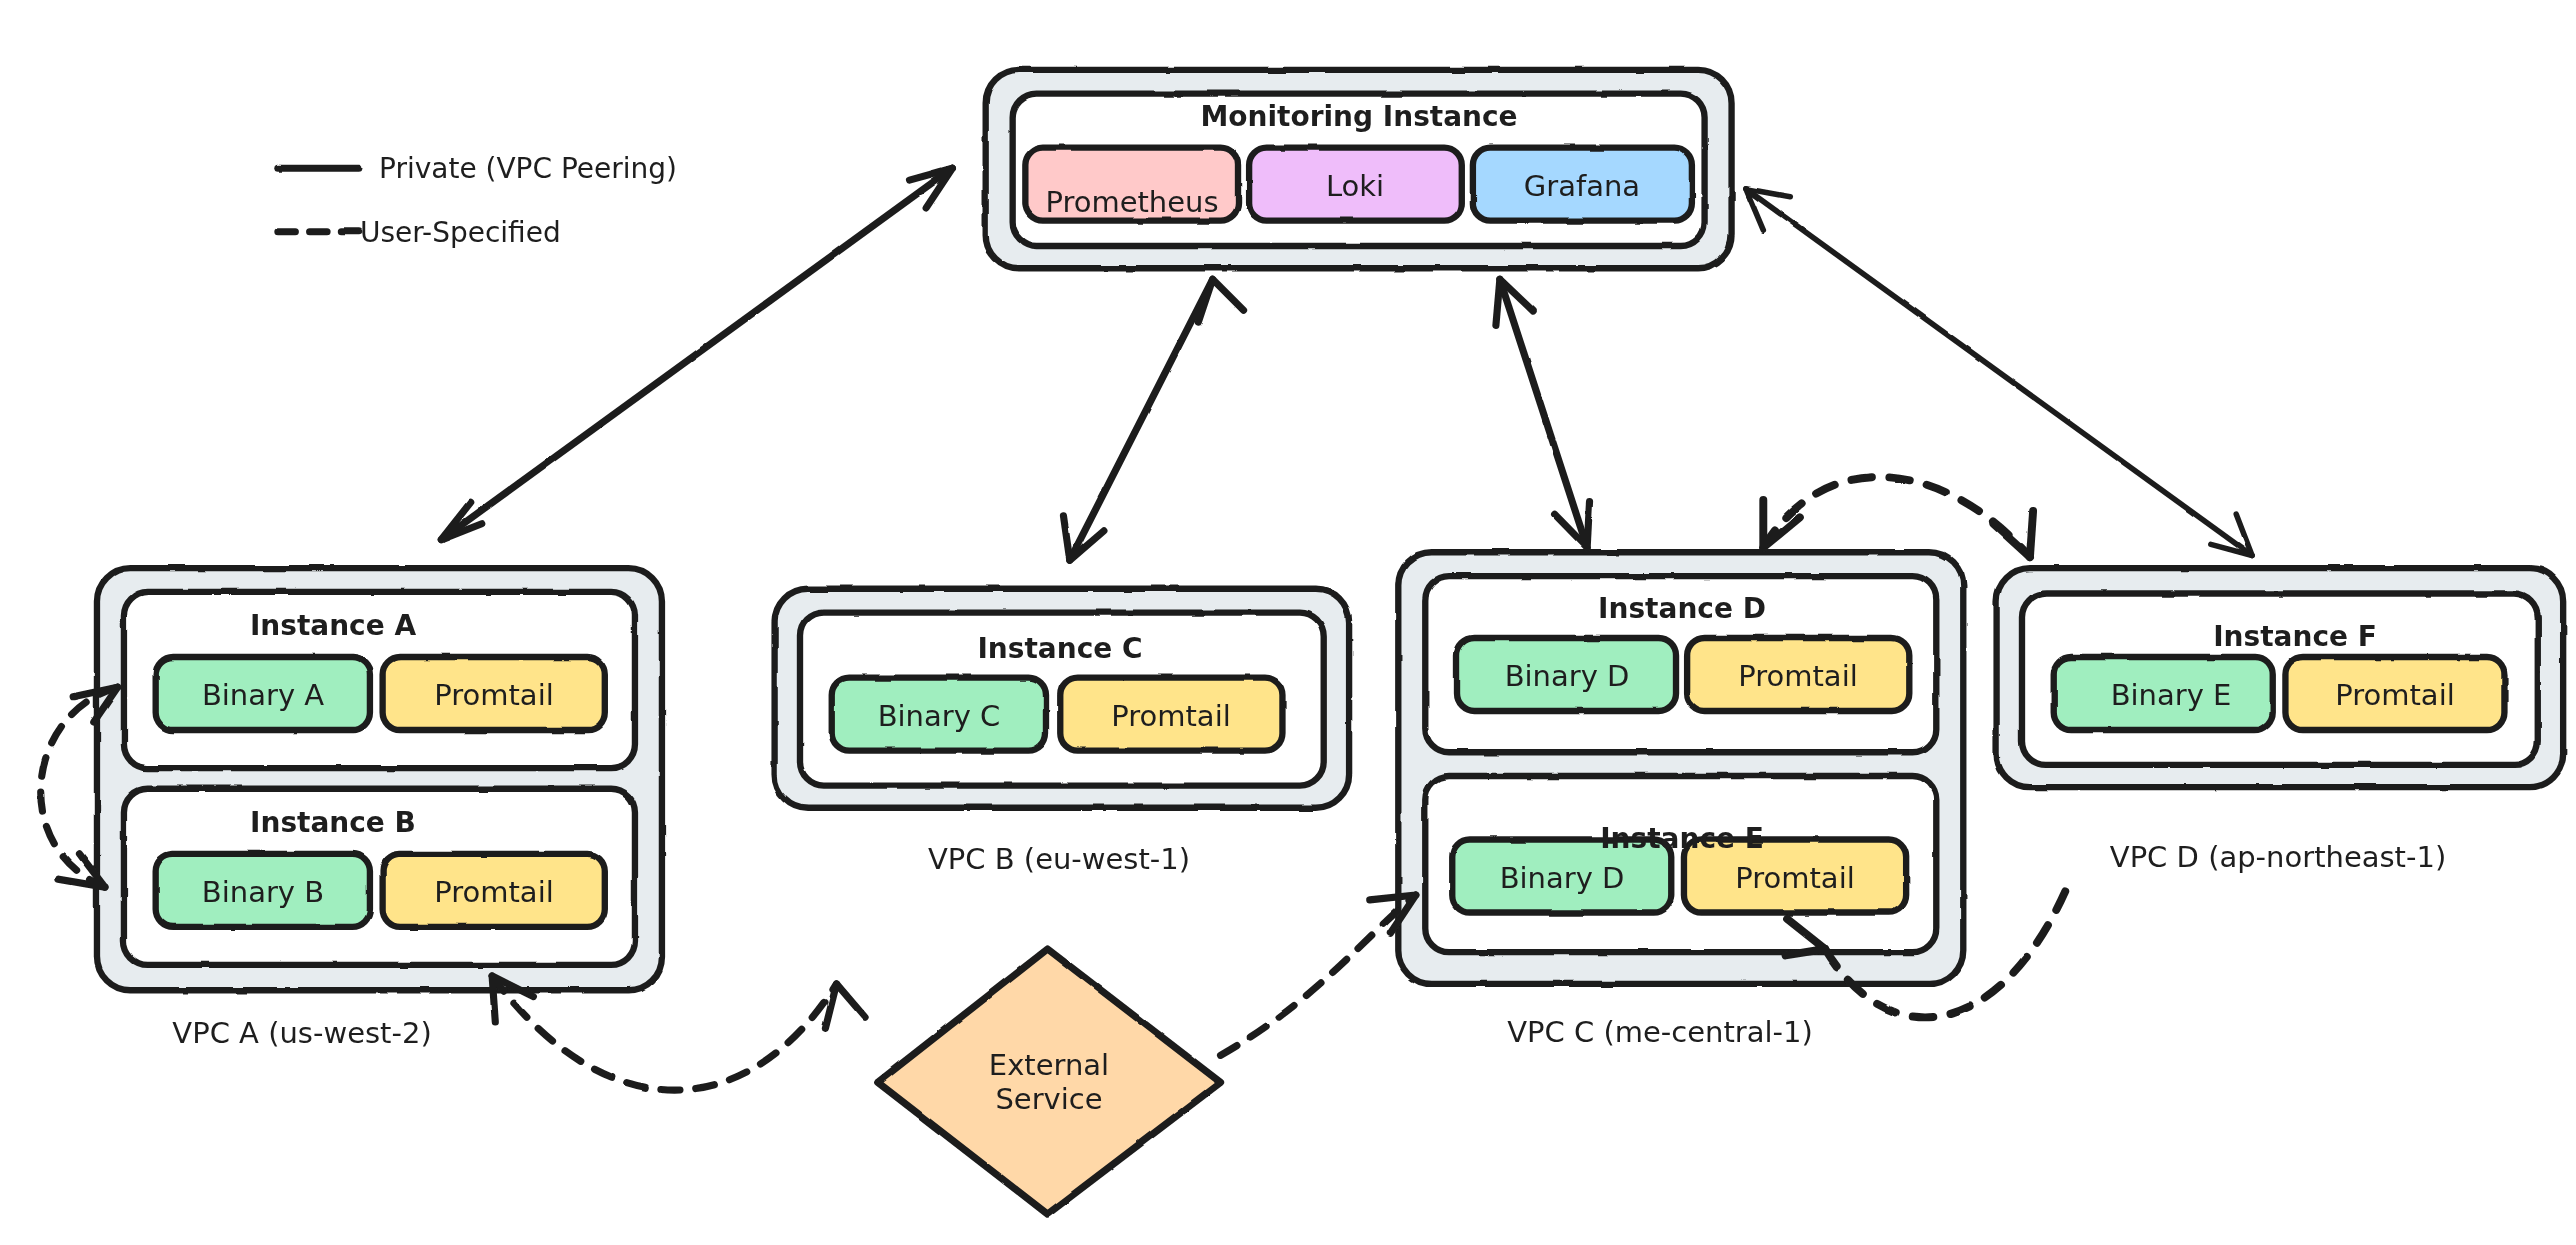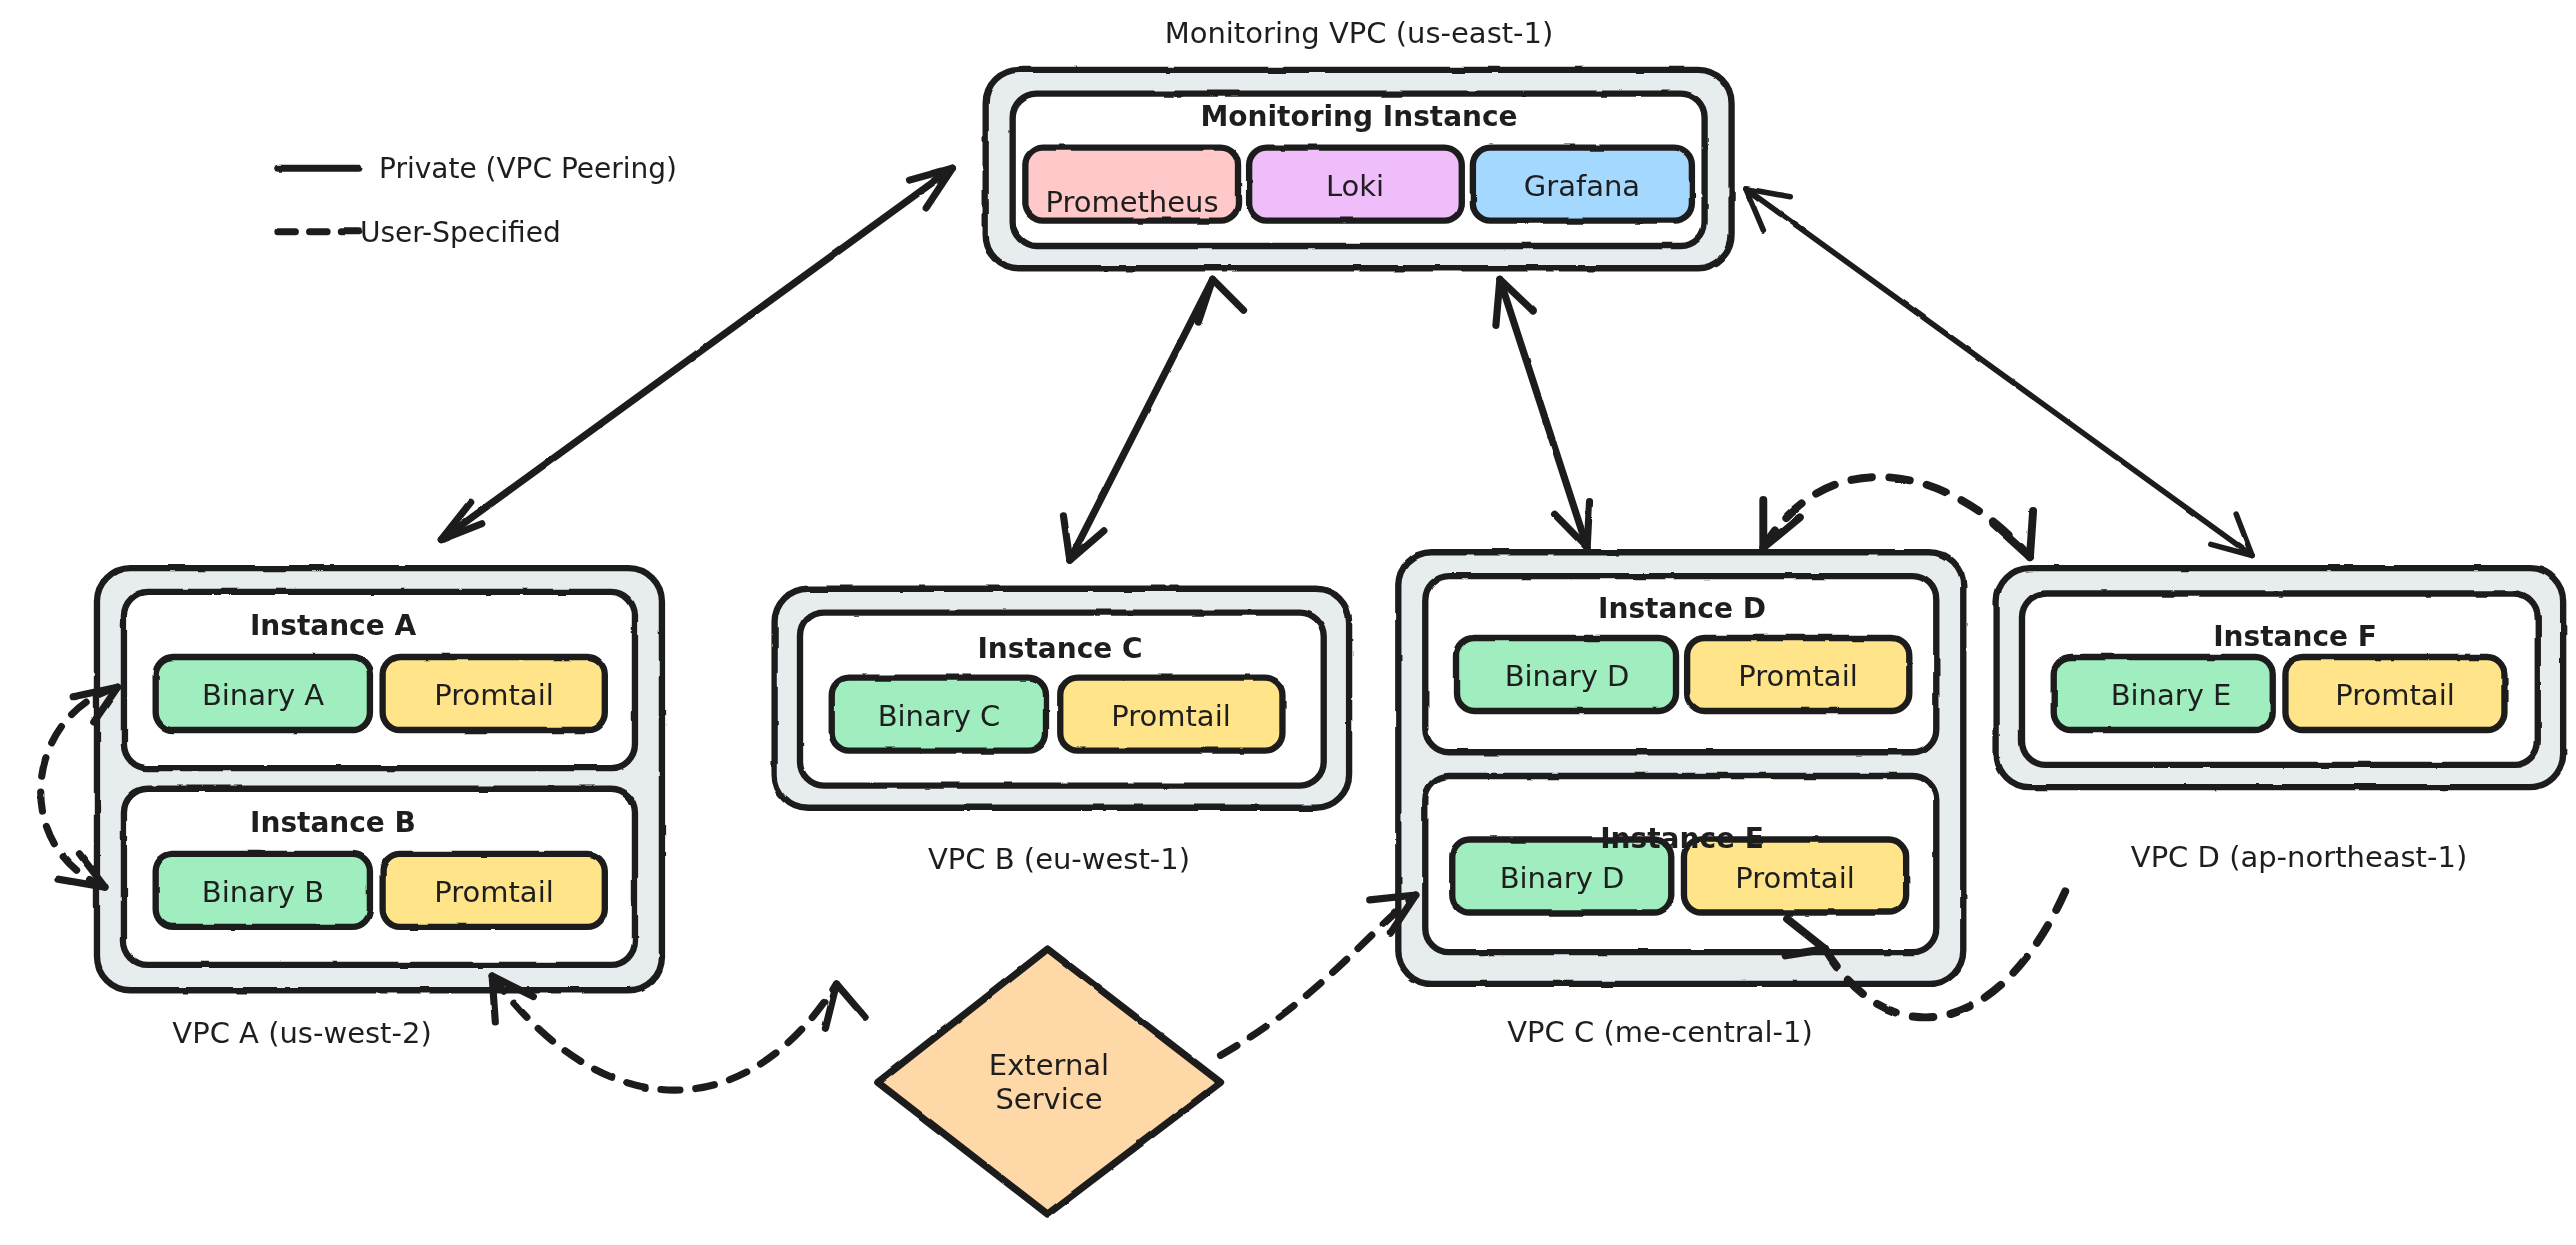--- a/index.html
+++ b/index.html
@@ -151,21 +151,20 @@
     <g>
       <path d="M2300 1196 C 2380 1330, 2520 1310, 2604 1120" stroke-width="10" stroke-dasharray="26 22"></path>
       <path d="M2300 1196 L2252 1158 M2300 1196 L2250 1204" stroke-width="10"></path>
     </g>
   </g>
 </svg>
 
 <div class="lbl legend-title" style="left:379px;top:168px;">Private (VPC Peering)</div>
 <div class="lbl legend-title" style="left:360px;top:232px;">User-Specified</div>
 
-<div class="lbl vpc-title" style="left:1359px;top:33px;">Monitoring VPC (us-east-1)</div>
 <div class="lbl inst-title" style="left:1359px;top:116px;">Monitoring Instance</div>
 <div class="lbl chip-title" style="left:1132px;top:186px;margin-top:16px;">Prometheus</div>
 <div class="lbl chip-title" style="left:1355px;top:186px;">Loki</div>
 <div class="lbl chip-title" style="left:1582px;top:186px;">Grafana</div>
 
 <div class="lbl vpc-title" style="left:302px;top:1033px;">VPC A (us-west-2)</div>
 <div class="lbl inst-title" style="left:333px;top:625px;">Instance A</div>
 <div class="lbl chip-title" style="left:263px;top:695px;">Binary A</div>
 <div class="lbl chip-title" style="left:494px;top:695px;">Promtail</div>
 <div class="lbl inst-title" style="left:333px;top:822px;">Instance B</div>
@@ -178,21 +177,21 @@
 <div class="lbl chip-title" style="left:1171px;top:716px;">Promtail</div>
 
 <div class="lbl vpc-title" style="left:1619px;top:1032px;margin-left:41px;">VPC C (me-central-1)</div>
 <div class="lbl inst-title" style="left:1682px;top:608px;">Instance D</div>
 <div class="lbl chip-title" style="left:1567px;top:676px;">Binary D</div>
 <div class="lbl chip-title" style="left:1798px;top:676px;">Promtail</div>
 <div class="lbl inst-title" style="left:1682px;top:808px;margin-top:30px;">Instance E</div>
 <div class="lbl chip-title" style="left:1562px;top:878px;">Binary D</div>
 <div class="lbl chip-title" style="left:1795px;top:878px;">Promtail</div>
 
-<div class="lbl vpc-title" style="left:2278px;top:857px;margin-left:21px;">VPC D (ap-northeast-1)</div>
+<div class="lbl vpc-title" style="left:2278px;top:857px;">VPC D (ap-northeast-1)</div>
 <div class="lbl inst-title" style="left:2279px;top:636px;margin-left:16px;">Instance F</div>
 <div class="lbl chip-title" style="left:2163px;top:695px;margin-left:8px;">Binary E</div>
 <div class="lbl chip-title" style="left:2395px;top:695px;">Promtail</div>
 
 <div class="lbl ext-title" style="left:1049px;top:1082px;">
   <div>External</div>
   <div>Service</div>
 </div>
 
 </div>

